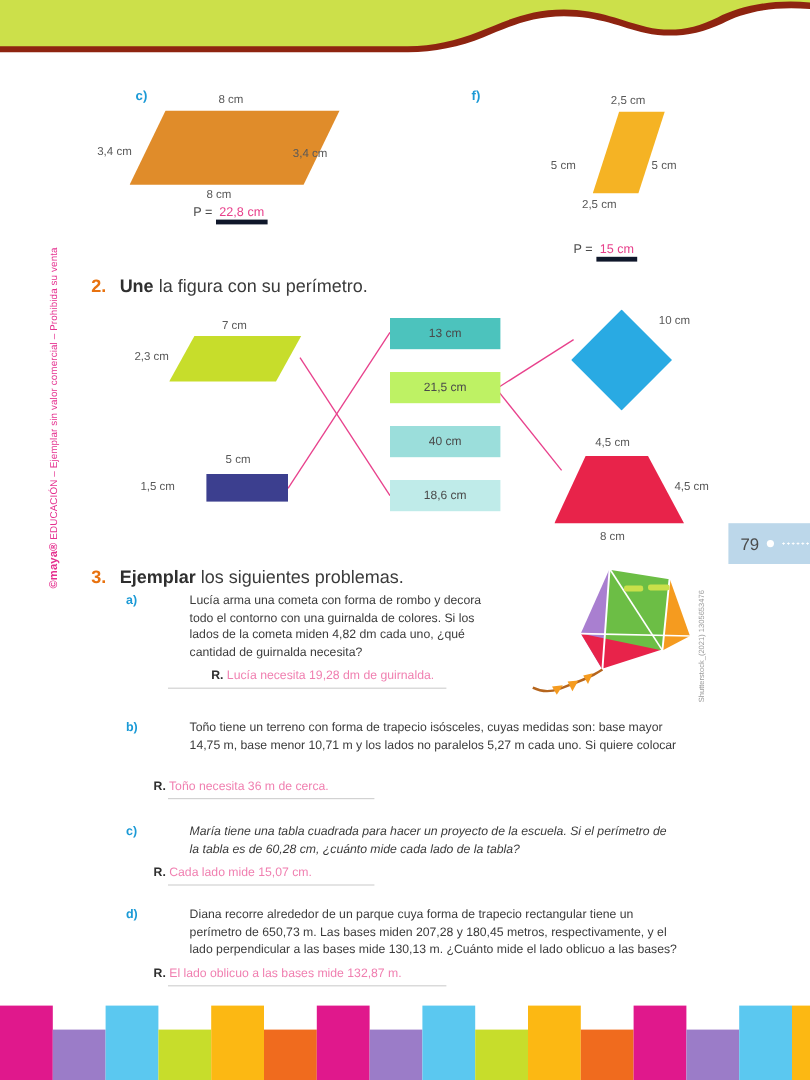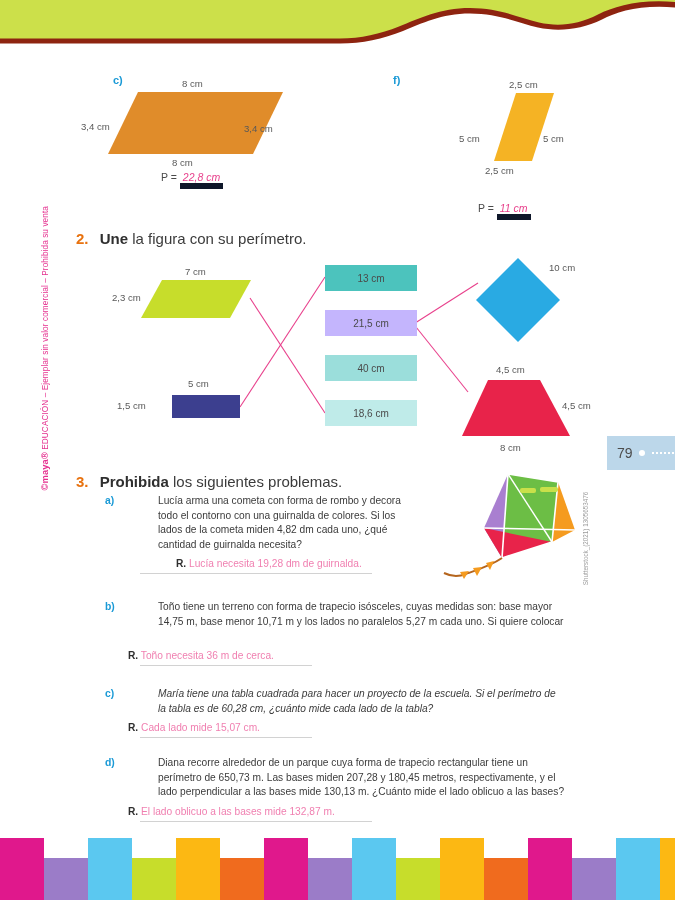--- a/index.html
+++ b/index.html
@@ -44,21 +44,21 @@
   .page-badge .num{font-size:14px;color:#4c4c4c;font-weight:normal;}
   .page-badge .dot{width:6px;height:6px;border-radius:50%;background:#ffffff;flex:none;}
   .page-badge .dots{flex:1;height:2px;
     background-image:radial-gradient(circle,#ffffff 0.8px,transparent 0.9px);
     background-size:4px 2px;background-repeat:repeat-x;}
 
   
   .lbl{position:absolute;font-size:9.6px;color:#595959;white-space:nowrap;}
   .sublabel{position:absolute;font-size:11px;font-weight:bold;color:#1b9ad6;}
   .p-eq{position:absolute;font-size:10.5px;color:#4a4a4a;white-space:nowrap;}
-  .p-ans{color:#e8418c;font-style:italic;border-bottom:6px solid #0f172a;padding:0 3px;}
+  .p-ans{color:#e8418c;border-bottom:4px solid #0f172a;padding:0 3px;}
 
   
   .ex-head{position:absolute;font-size:15px;color:#3b3b3b;white-space:nowrap;}
   .ex-num{color:#e8720f;font-weight:bold;}
   .ex-verb{font-weight:bold;color:#2f2f2f;}
 
   
   .shape{position:absolute;}
 
   
@@ -103,21 +103,21 @@
 
 <svg class="shape" style="left:494px;top:93px;" width="70" height="72">
   <polygon points="22,0 60,0 38,68 0,68" fill="#f5b324"></polygon>
 </svg>
 <div class="lbl" style="left:509px;top:79px;">2,5 cm</div>
 <div class="lbl" style="left:459px;top:133px;">5 cm</div>
 <div class="lbl" style="left:543px;top:133px;">5 cm</div>
 <div class="lbl" style="left:485px;top:165px;">2,5 cm</div>
 <div class="p-eq" style="left:478px;top:202px;">
   <span>P =</span>
-  <span class="p-ans">11 cm</span>
+  <span class="p-ans">15 cm</span>
 </div>
 
 <div class="ex-head" style="left:76px;top:230px;">
   <span class="ex-num">2.</span>
   <span style="display:inline-block;width:7px;"></span><span class="ex-verb">Une</span><span> la figura con su perímetro.</span>
 </div>
 
 <svg class="shape" style="left:0;top:0;" width="675" height="900">
   <line x1="250" y1="298" x2="325" y2="413" stroke="#e8418c" stroke-width="1.1"></line>
   <line x1="240" y1="407" x2="325" y2="277" stroke="#e8418c" stroke-width="1.1"></line>
@@ -131,21 +131,21 @@
 <div class="lbl" style="left:185px;top:266px;">7 cm</div>
 <div class="lbl" style="left:112px;top:292px;">2,3 cm</div>
 
 <div class="shape" style="left:172px;top:395px;width:68px;height:23px;background:#3c3f8f;"></div>
 <div class="lbl" style="left:188px;top:378px;">5 cm</div>
 <div class="lbl" style="left:117px;top:400px;">1,5 cm</div>
 
 <div class="mbox" style="left:325px;top:265px;background:#4cc3bd;">
   <span>13 cm</span>
 </div>
-<div class="mbox" style="left:325px;top:310px;background:#c4b5fd;">
+<div class="mbox" style="left:325px;top:310px;background:#bef264;">
   <span>21,5 cm</span>
 </div>
 <div class="mbox" style="left:325px;top:355px;background:#9bdedb;">
   <span>40 cm</span>
 </div>
 <div class="mbox" style="left:325px;top:400px;background:#bfebe9;">
   <span>18,6 cm</span>
 </div>
 
 <svg class="shape" style="left:476px;top:258px;" width="84" height="84">
@@ -161,21 +161,21 @@
 <div class="lbl" style="left:500px;top:442px;">8 cm</div>
 
 <div class="page-badge">
   <span class="num">79</span>
   <span class="dot"></span>
   <span class="dots"></span>
 </div>
 
 <div class="ex-head" style="left:76px;top:473px;">
   <span class="ex-num">3.</span>
-  <span style="display:inline-block;width:7px;"></span><span class="ex-verb">Prohibida</span><span> los siguientes problemas.</span>
+  <span style="display:inline-block;width:7px;"></span><span class="ex-verb">Ejemplar</span><span> los siguientes problemas.</span>
 </div>
 
 <div class="q-let" style="left:105px;top:495px;">a)</div>
 <div class="q-body" style="left:128px;top:494px;width:300px;">
   <div>Lucía arma una cometa con forma de rombo y decora</div>
   <div>todo el contorno con una guirnalda de colores. Si los</div>
   <div>lados de la cometa miden 4,82 dm cada uno, ¿qué</div>
   <div>cantidad de guirnalda necesita?</div>
 </div>
 <div class="ans-row" style="left:128px;top:558px;margin-left:48px;">

